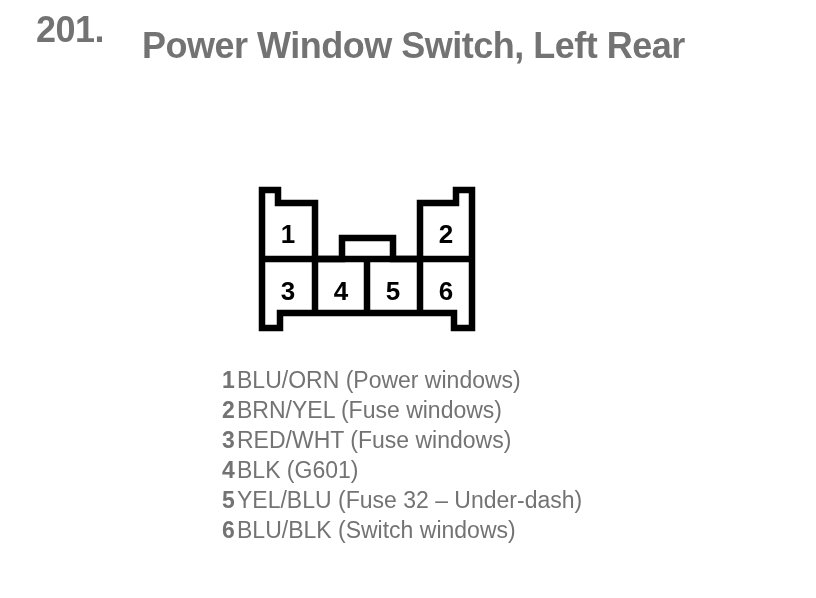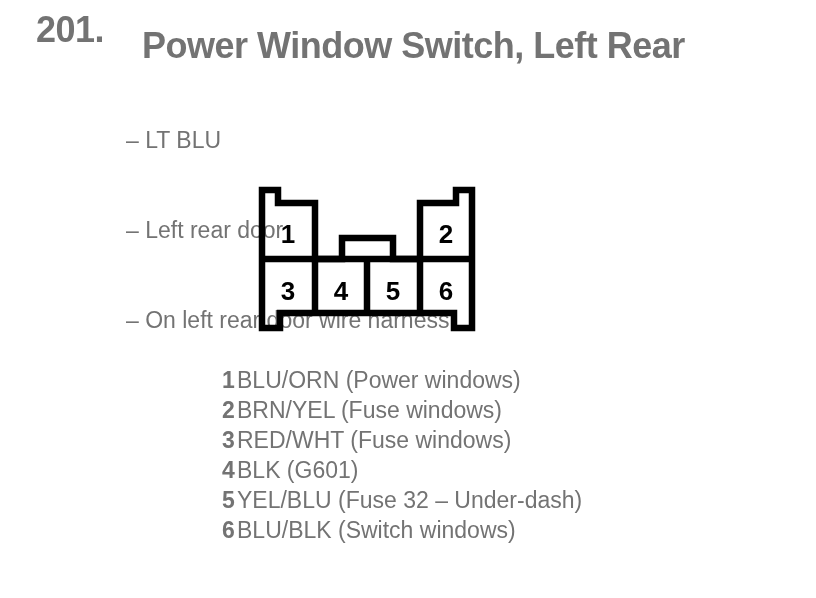--- a/index.html
+++ b/index.html
@@ -91,25 +91,20 @@
 </head>
 <body>
 
 <div class="page">
 
   <div class="title-row">
     <span class="section-number">201.</span>
     <span class="section-title">Power Window Switch, Left Rear</span>
   </div>
 
-  <div class="notes">
-    <div class="note">– LT BLU</div>
-    <div class="note">– Left rear door</div>
-    <div class="note">– On left rear door wire harness</div>
-  </div>
 
   <svg class="connector" width="222" height="150" viewBox="0 0 222 150" xmlns="http://www.w3.org/2000/svg">
     <path d="M6,6 H22 V19 H59 V75 H86 V54 H137 V75 H164 V19 H200 V6 H216 V144 H198 V129 H24 V144 H6 Z"></path>
     <line x1="6" y1="75" x2="216" y2="75"></line>
     <line x1="59" y1="75" x2="59" y2="129"></line>
     <line x1="111" y1="75" x2="111" y2="129"></line>
     <line x1="164" y1="75" x2="164" y2="129"></line>
     <text x="32" y="59">1</text>
     <text x="190" y="59">2</text>
     <text x="32" y="116">3</text>

